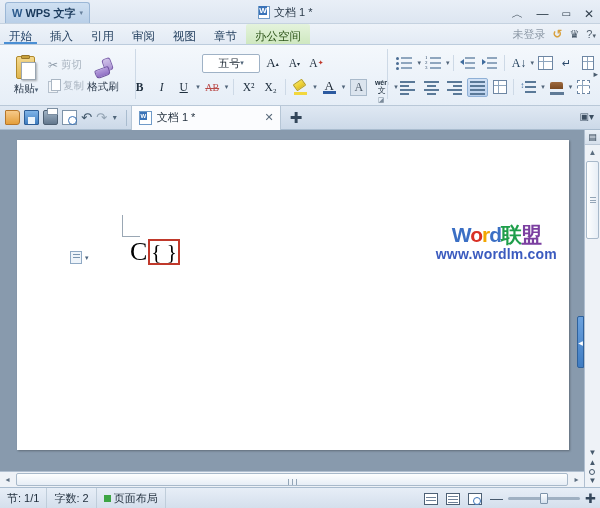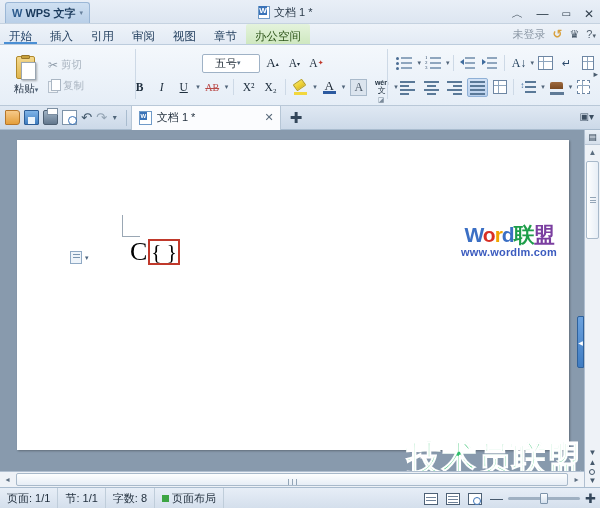--- a/index.html
+++ b/index.html
@@ -164,22 +164,22 @@
   .font-row { display: flex; align-items: center; gap: 3px; height: 24px; }
   .fontbox {
     height: 19px; width: 110px; background: #fff;
     border: 1px solid #9fb2c6; border-radius: 2px;
     display: flex; align-items: center; padding: 0 2px 0 5px;
     font-size: 11px; color: #17232f; justify-content: space-between;
   }
   .sizebox {
     height: 19px; width: 58px; background: #fff;
     border: 1px solid #9fb2c6; border-radius: 2px;
-    display: flex; align-items: center; padding: 0 2px 0 12px;
-    font-size: 11px; color: #17232f; justify-content: flex-start;
+    display: flex; align-items: center; padding: 0 2px 0 2px;
+    font-size: 11px; color: #17232f; justify-content: center;
   }
   .mini-caret { font-size: 7px; color: #51657a; }
   .ibtn {
     min-width: 19px; height: 19px;
     display: flex; align-items: center; justify-content: center;
     font-size: 11.5px; color: #20303f; border: 1px solid transparent;
     border-radius: 2px; padding: 0 1px;
   }
   .ibtn.ser { font-family: "Liberation Serif", serif; }
   .ibtn.big { font-size: 13px; }
@@ -331,21 +331,21 @@
     position: absolute; right: 12px; top: 83px;
     text-align: center; font-weight: bold;
     text-shadow: 0 1px 0 rgba(255,255,255,.8);
   }
   .wm-word .l1 { font-size: 21px; letter-spacing: -1px; line-height: 23px; }
   .wm-word .l1 .b { color: #3b6fc4; }
   .wm-word .l1 .r { color: #d93025; }
   .wm-word .l1 .y { color: #f2a600; }
   .wm-word .l1 .g { color: #1e9e4a; }
   .wm-word .l1 .p { color: #7b3fa0; }
-  .wm-word .l2 { font-size: 11px; color: #3b5bbf; letter-spacing: .2px; }
+  .wm-word .l2 { font-size: 14px; color: #3b5bbf; letter-spacing: .2px; }
   .wm-js {
     position: absolute; right: 18px; bottom: -10px;
     text-align: center;
   }
   .wm-js .t1 {
     font-size: 34px; font-weight: bold; color: #2fbf6b;
     letter-spacing: 1px; line-height: 36px;
     -webkit-text-stroke: 1px #fff;
   }
   .wm-js .t2 {
@@ -507,20 +507,27 @@
         <div class="clip-row">
           <span class="scissors">✂</span>
           <span class="lbl-s lbl-dim">剪切</span>
         </div>
         <div class="clip-row">
           <span class="copy-ico"></span>
           <span class="lbl-s lbl-dim">复制</span>
         </div>
       </div>
 
+      <div class="fmt-col">
+        <div class="brush-ico">
+          <div class="bt"></div>
+            <div class="bh"></div>
+        </div>
+        <div class="lbl-s">格式刷</div>
+      </div>
     </div>
 
     <div class="grp font-grp">
       <div class="font-row">
         <div class="sizebox">
           <span>五号</span>
           <span class="mini-caret">▾</span>
         </div>
         <div class="ibtn ser big">
             <span>A</span>
@@ -741,24 +748,20 @@
           <span>{ }</span>
         </span>
       </div>
 
       <div class="wm-word">
         <div class="l1"><span class="b">W</span><span class="r">o</span><span class="y">r</span><span class="b">d</span><span class="g">联</span><span class="p">盟</span></div>
         <div class="l2">www.wordlm.com</div>
       </div>
     </div>
 
-    <div class="wm-js">
-      <div class="t1">技术员联盟</div>
-      <div class="t2">www.jsgho.com</div>
-    </div>
 
     <div class="vscroll">
       <div class="vs-top-btn">▤</div>
       <div class="vs-arrow">▲</div>
       <div class="vs-thumb">
         <span class="vs-grip">
             <i></i>
             <i></i>
             <i></i>
           </span>
@@ -777,23 +780,22 @@
     <div class="hscroll">
       <span class="hs-arrow">◂</span>
       <div class="hs-thumb">
         <span class="hs-grip"><i></i><i></i><i></i></span>
       </div>
       <span class="hs-arrow">▸</span>
     </div>
   </div>
 
   <div class="statusbar">
-    <span class="st-item st-first">页面: 1/1</span>
     <span class="st-item">节: 1/1</span>
-    <span class="st-item">字数: 8</span>
+    <span class="st-item">字数: 2</span>
     <span class="st-item">
       <span class="sp-dot"></span>
       <span>页面布局</span>
     </span>
 
     <div class="st-right">
       <span class="view-ico v1"></span>
       <span class="view-ico v2"></span>
       <span class="view-ico v3"></span>
       <span class="zoom-wrap">

